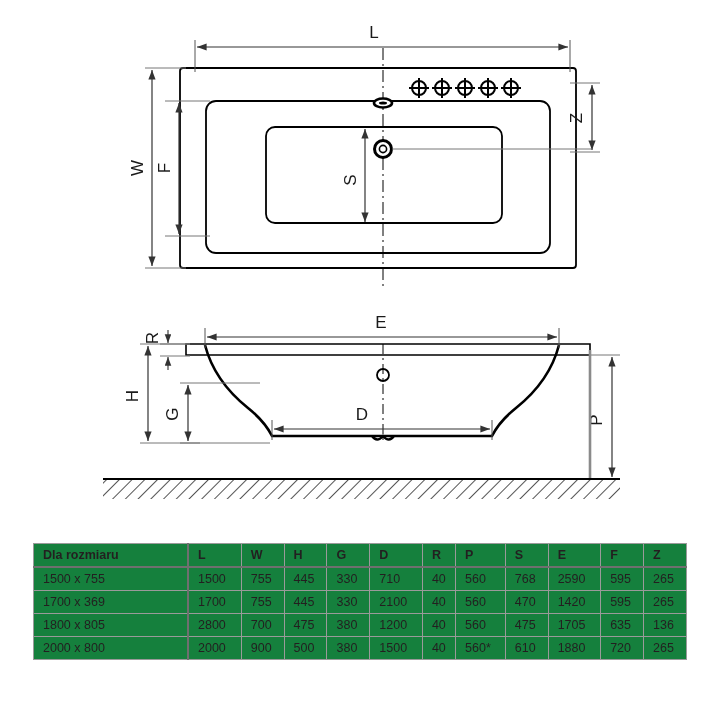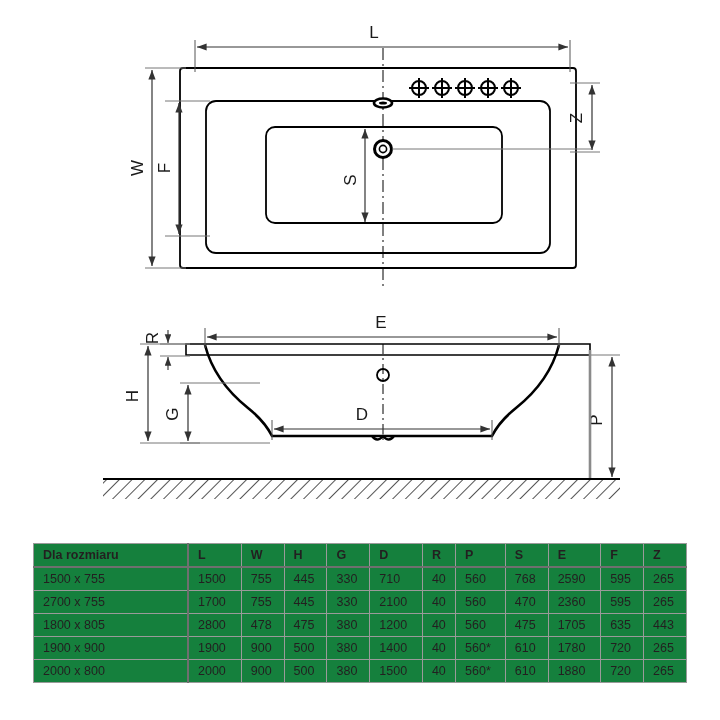--- a/index.html
+++ b/index.html
@@ -240,60 +240,46 @@
         <td class="c-val">330</td>
         <td class="c-val">710</td>
         <td class="c-val">40</td>
         <td class="c-val">560</td>
         <td class="c-val">768</td>
         <td class="c-val">2590</td>
         <td class="c-val">595</td>
         <td class="c-val">265</td>
       </tr>
       <tr>
-        <td class="c-size">2700 x 755</td>
+        <td class="c-size">1700 x 369</td>
         <td class="c-val">1700</td>
         <td class="c-val">755</td>
         <td class="c-val">445</td>
         <td class="c-val">330</td>
         <td class="c-val">2100</td>
         <td class="c-val">40</td>
         <td class="c-val">560</td>
         <td class="c-val">470</td>
-        <td class="c-val">2360</td>
+        <td class="c-val">1420</td>
         <td class="c-val">595</td>
         <td class="c-val">265</td>
       </tr>
       <tr>
         <td class="c-size">1800 x 805</td>
         <td class="c-val">2800</td>
-        <td class="c-val">478</td>
+        <td class="c-val">700</td>
         <td class="c-val">475</td>
         <td class="c-val">380</td>
         <td class="c-val">1200</td>
         <td class="c-val">40</td>
         <td class="c-val">560</td>
         <td class="c-val">475</td>
         <td class="c-val">1705</td>
         <td class="c-val">635</td>
-        <td class="c-val">443</td>
-      </tr>
-      <tr>
-        <td class="c-size">1900 x 900</td>
-        <td class="c-val">1900</td>
-        <td class="c-val">900</td>
-        <td class="c-val">500</td>
-        <td class="c-val">380</td>
-        <td class="c-val">1400</td>
-        <td class="c-val">40</td>
-        <td class="c-val">560*</td>
-        <td class="c-val">610</td>
-        <td class="c-val">1780</td>
-        <td class="c-val">720</td>
-        <td class="c-val">265</td>
+        <td class="c-val">136</td>
       </tr>
       <tr>
         <td class="c-size">2000 x 800</td>
         <td class="c-val">2000</td>
         <td class="c-val">900</td>
         <td class="c-val">500</td>
         <td class="c-val">380</td>
         <td class="c-val">1500</td>
         <td class="c-val">40</td>
         <td class="c-val">560*</td>

